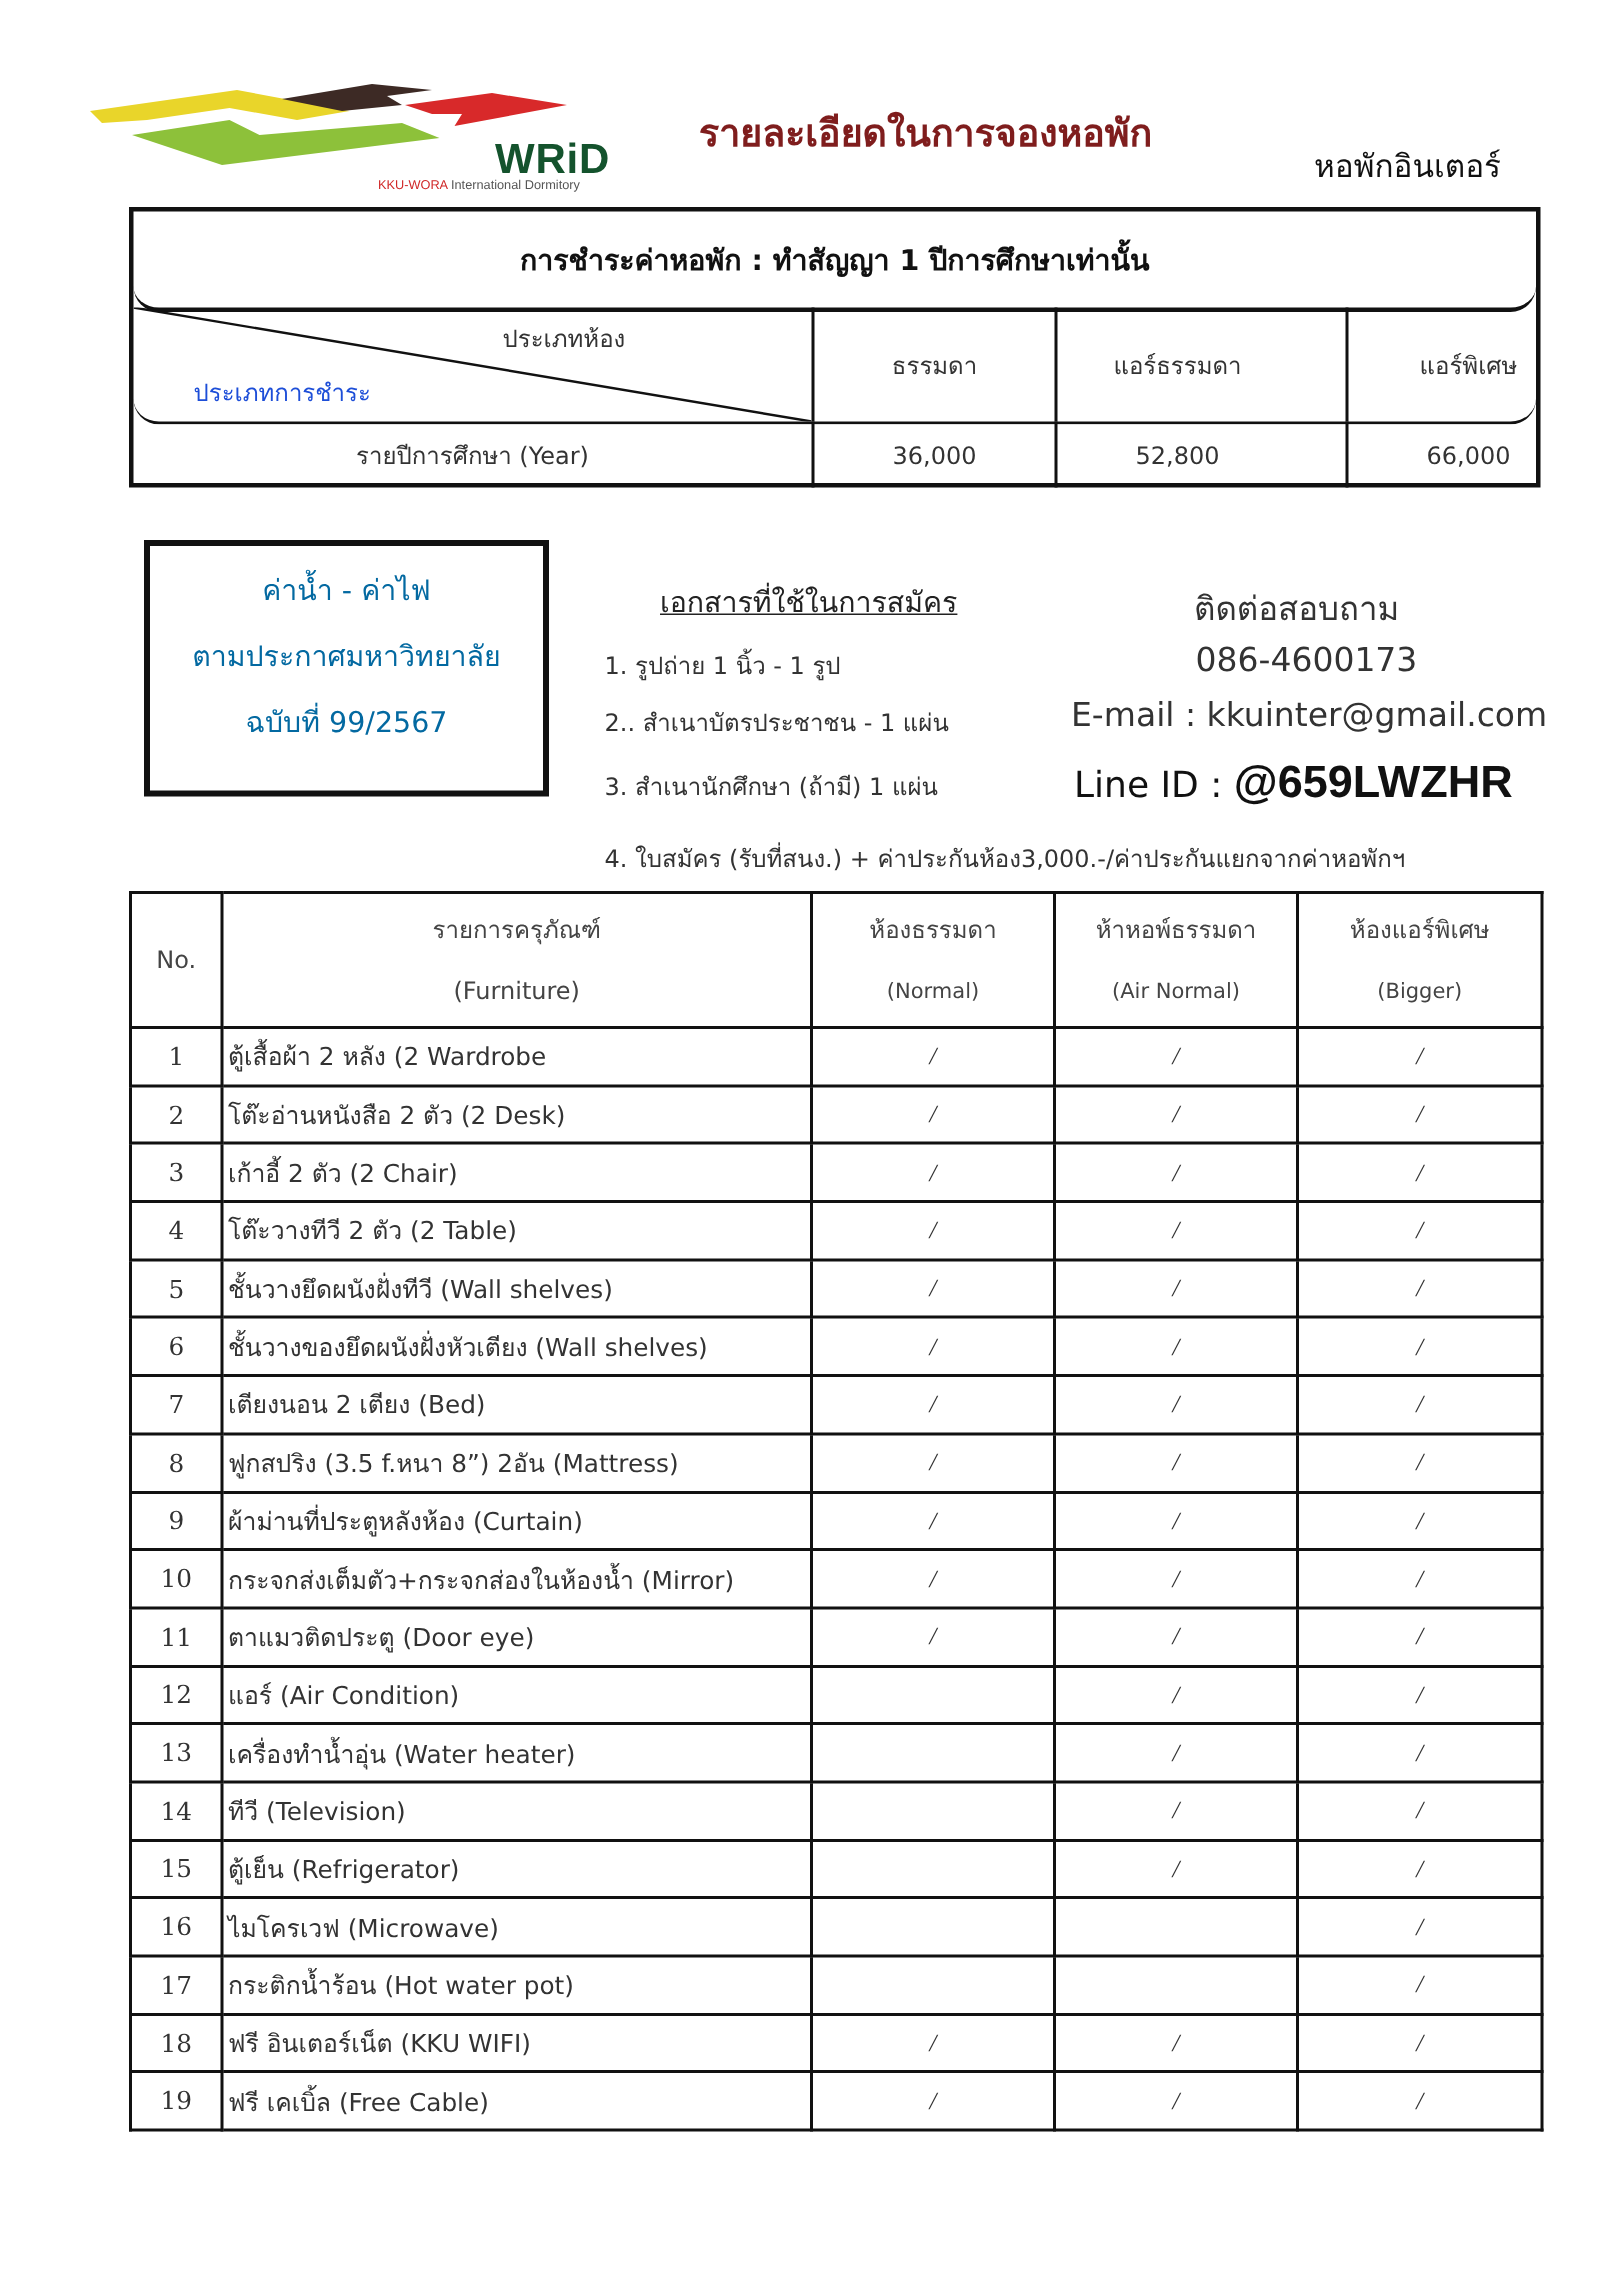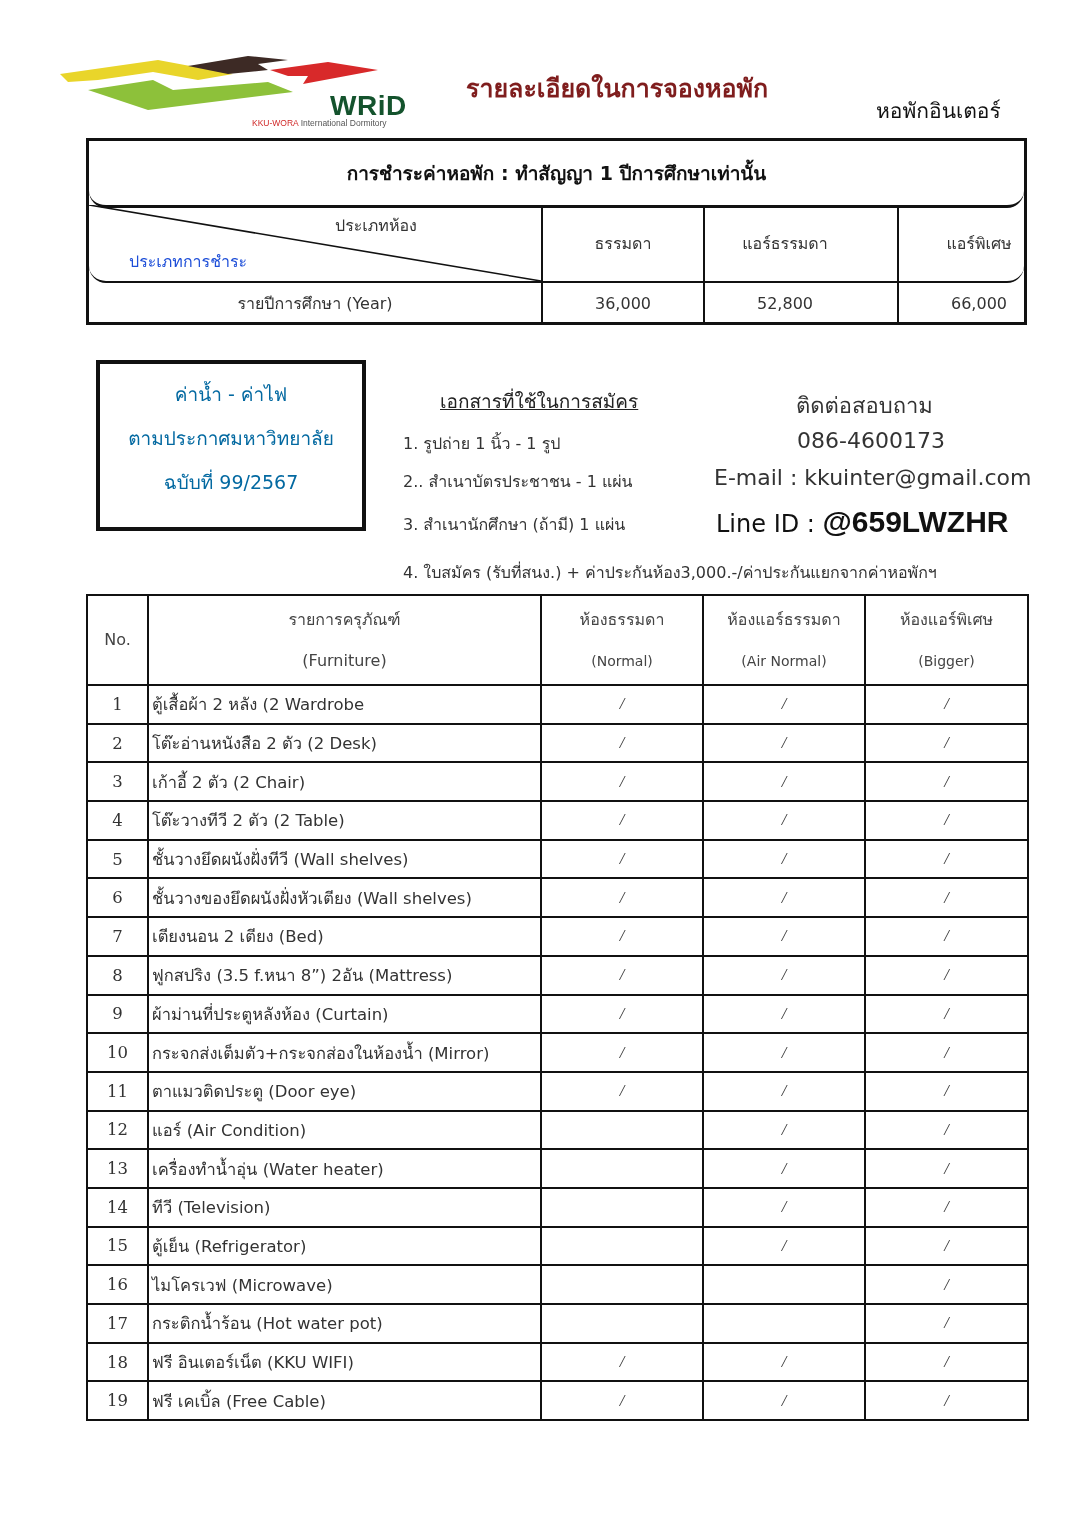--- a/index.html
+++ b/index.html
@@ -135,21 +135,21 @@
         </th>
       <th>
         <span class="th-main">รายการครุภัณฑ์</span>
         <span class="th-sub" style="font-size:16px">(Furniture)</span>
       </th>
       <th>
         <span class="th-main">ห้องธรรมดา</span>
         <span class="th-sub">(Normal)</span>
       </th>
       <th>
-        <span class="th-main">ห้องแอร์ธรรมดา</span>
+        <span class="th-main">ห้าหอพ์ธรรมดา</span>
         <span class="th-sub">(Air Normal)</span>
       </th>
       <th>
         <span class="th-main">ห้องแอร์พิเศษ</span>
         <span class="th-sub">(Bigger)</span>
       </th>
     </tr>
   </thead>
   <tbody id="furn-body">
       <tr>

